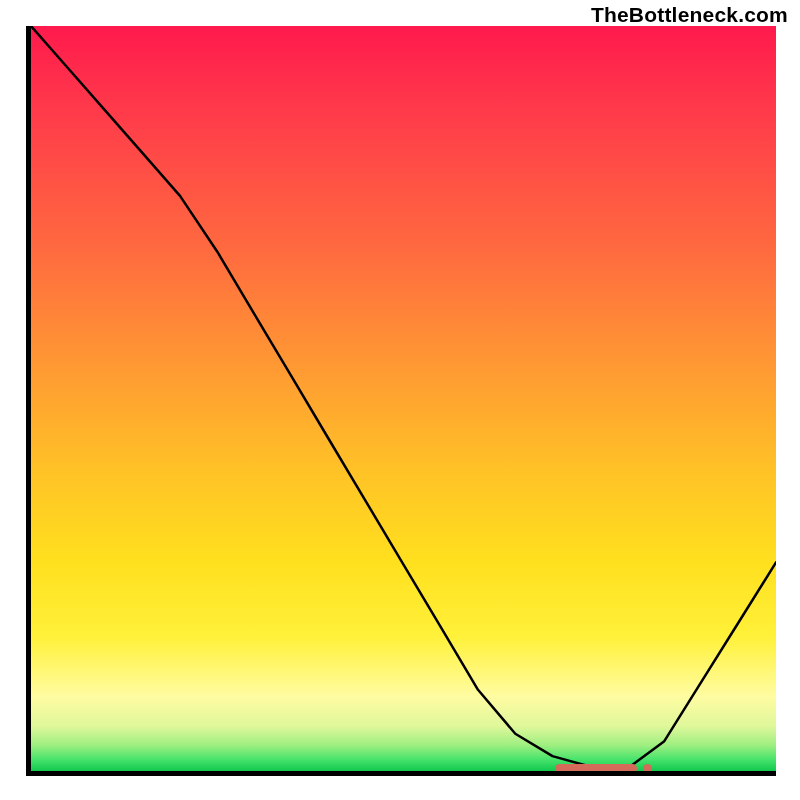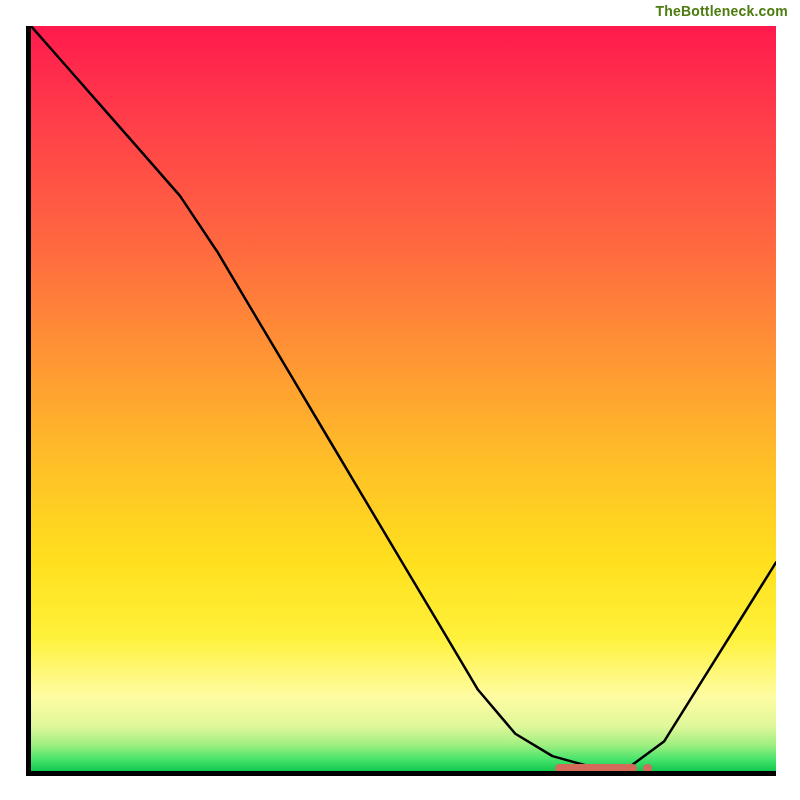--- a/index.html
+++ b/index.html
@@ -13,23 +13,23 @@
   }
   .container {
     position: relative;
     width: 800px;
     height: 800px;
   }
   .watermark {
     position: absolute;
     top: 3px;
     right: 12px;
-    font-size: 14px;
+    font-size: 21px;
     font-weight: 600;
-    color: #4d7c0f;
+    color: #000000;
     letter-spacing: 0.2px;
   }
   .plot-area {
     position: absolute;
     left: 26px;
     top: 26px;
     width: 750px;
     height: 750px;
     box-sizing: border-box;
     border-left: 5px solid #000000;

